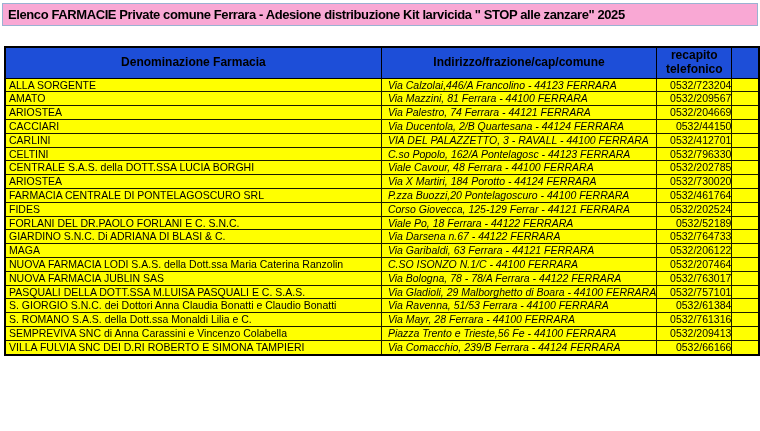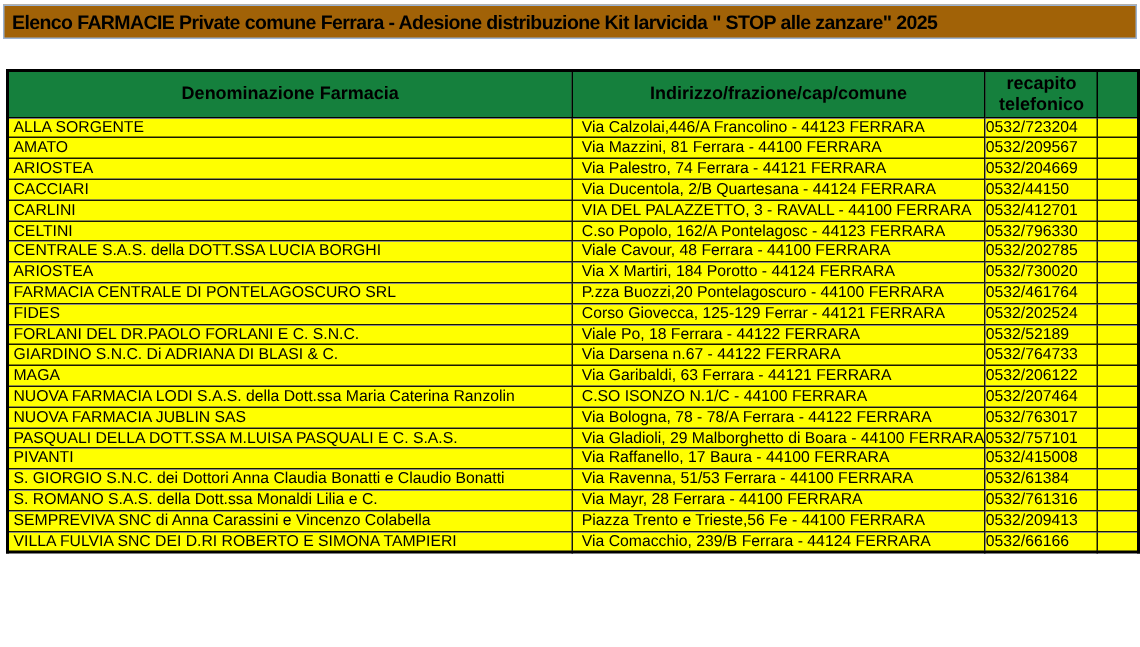--- a/index.html
+++ b/index.html
@@ -2,47 +2,47 @@
 <html><head>
 <meta charset="utf-8">
 <style>
   html,body{margin:0;padding:0;}
   body{
     width:760px;height:431px;overflow:hidden;background:#ffffff;position:relative;
     font-family:"Liberation Sans",sans-serif;color:#000;
   }
   .title-bar{
     position:absolute;left:2px;top:3px;width:749px;height:21px;
-    background:#a16207;border:1px solid #9ab2d2;
+    background:#f9a8d4;border:1px solid #9ab2d2;
     font-size:13px;font-weight:700;letter-spacing:-0.4px;
     line-height:21px;padding-left:5px;white-space:nowrap;overflow:hidden;
   }
   table.sheet{
     position:absolute;left:4px;top:46px;
     border-collapse:collapse;table-layout:fixed;
     border:2px solid #000;
   }
   col.c-name{width:399px;}
   col.c-addr{width:274px;}
   col.c-phone{width:78px;}
   col.c-cut{width:40px;}
   th{
-    background:#15803d;border:1px solid #000;
+    background:#1d4ed8;border:1px solid #000;
     height:27px;font-size:12px;font-weight:700;text-align:center;
     vertical-align:middle;line-height:1.15;padding:1px 2px;
   }
   th.h-phone{width:78px;}
   td{
     background:#ffff00;border:1px solid #1a1a00;
     height:12.8px;padding:0;font-size:10.5px;line-height:12.8px;
     white-space:nowrap;overflow:hidden;vertical-align:middle;
   }
   td.name{padding-left:3px;text-align:left;}
-  td.addr{padding-left:6px;text-align:left;}
-  td.phone{text-align:left;}
+  td.addr{padding-left:6px;text-align:left;font-style:italic;}
+  td.phone{text-align:right;}
   td.cut{background:#ffff00;}
 </style>
 </head>
 <body>
 
 <div class="title-bar">Elenco FARMACIE Private comune Ferrara - Adesione distribuzione Kit larvicida " STOP alle zanzare" 2025</div>
 
 <table class="sheet">
   <colgroup>
     <col class="c-name">
@@ -149,26 +149,20 @@
         <td class="phone">0532/763017</td>
         <td class="cut"></td>
       </tr>
       <tr>
         <td class="name">PASQUALI DELLA DOTT.SSA M.LUISA PASQUALI E C. S.A.S.</td>
         <td class="addr">Via Gladioli, 29 Malborghetto di Boara - 44100 FERRARA</td>
         <td class="phone">0532/757101</td>
         <td class="cut"></td>
       </tr>
       <tr>
-        <td class="name">PIVANTI</td>
-        <td class="addr">Via Raffanello, 17 Baura - 44100 FERRARA</td>
-        <td class="phone">0532/415008</td>
-        <td class="cut"></td>
-      </tr>
-      <tr>
         <td class="name">S. GIORGIO S.N.C. dei Dottori Anna Claudia Bonatti e Claudio Bonatti</td>
         <td class="addr">Via Ravenna, 51/53 Ferrara - 44100 FERRARA</td>
         <td class="phone">0532/61384</td>
         <td class="cut"></td>
       </tr>
       <tr>
         <td class="name">S. ROMANO S.A.S. della Dott.ssa Monaldi Lilia e C.</td>
         <td class="addr">Via Mayr, 28 Ferrara - 44100 FERRARA</td>
         <td class="phone">0532/761316</td>
         <td class="cut"></td>

